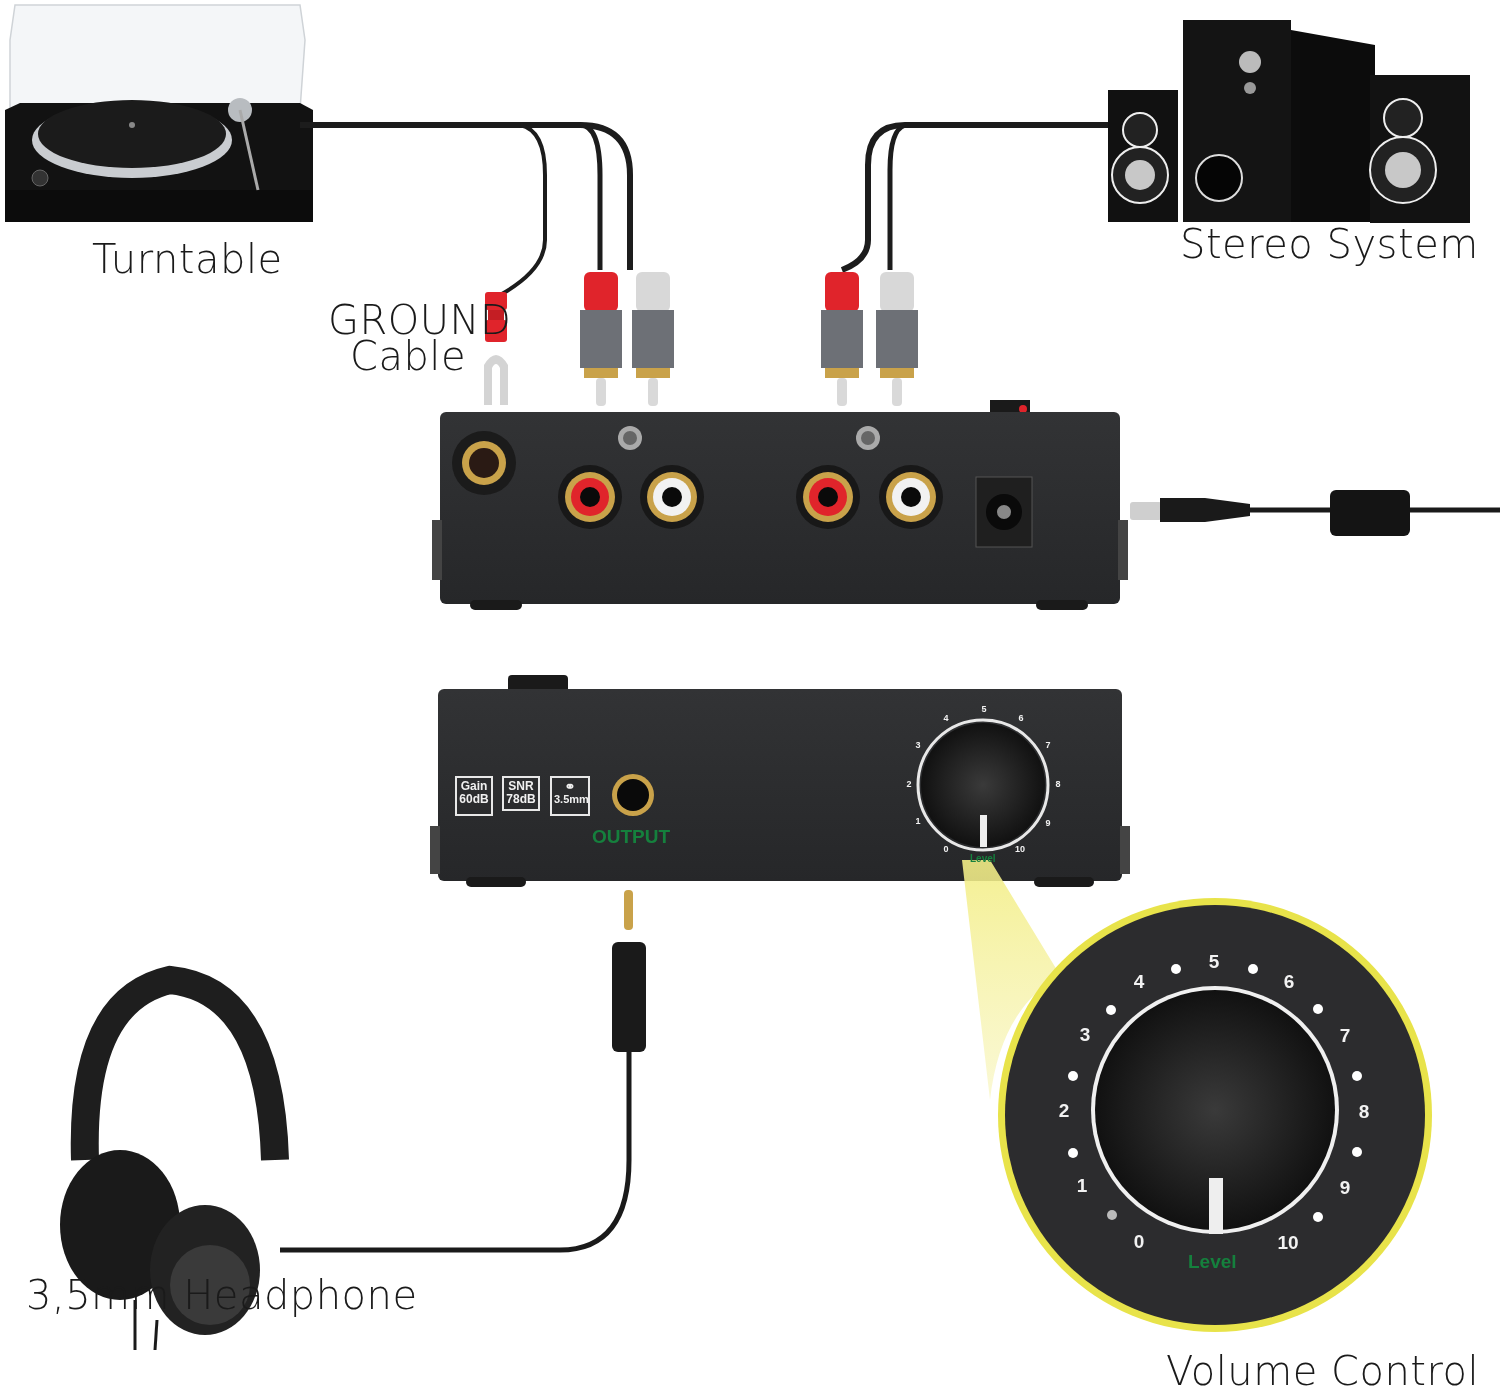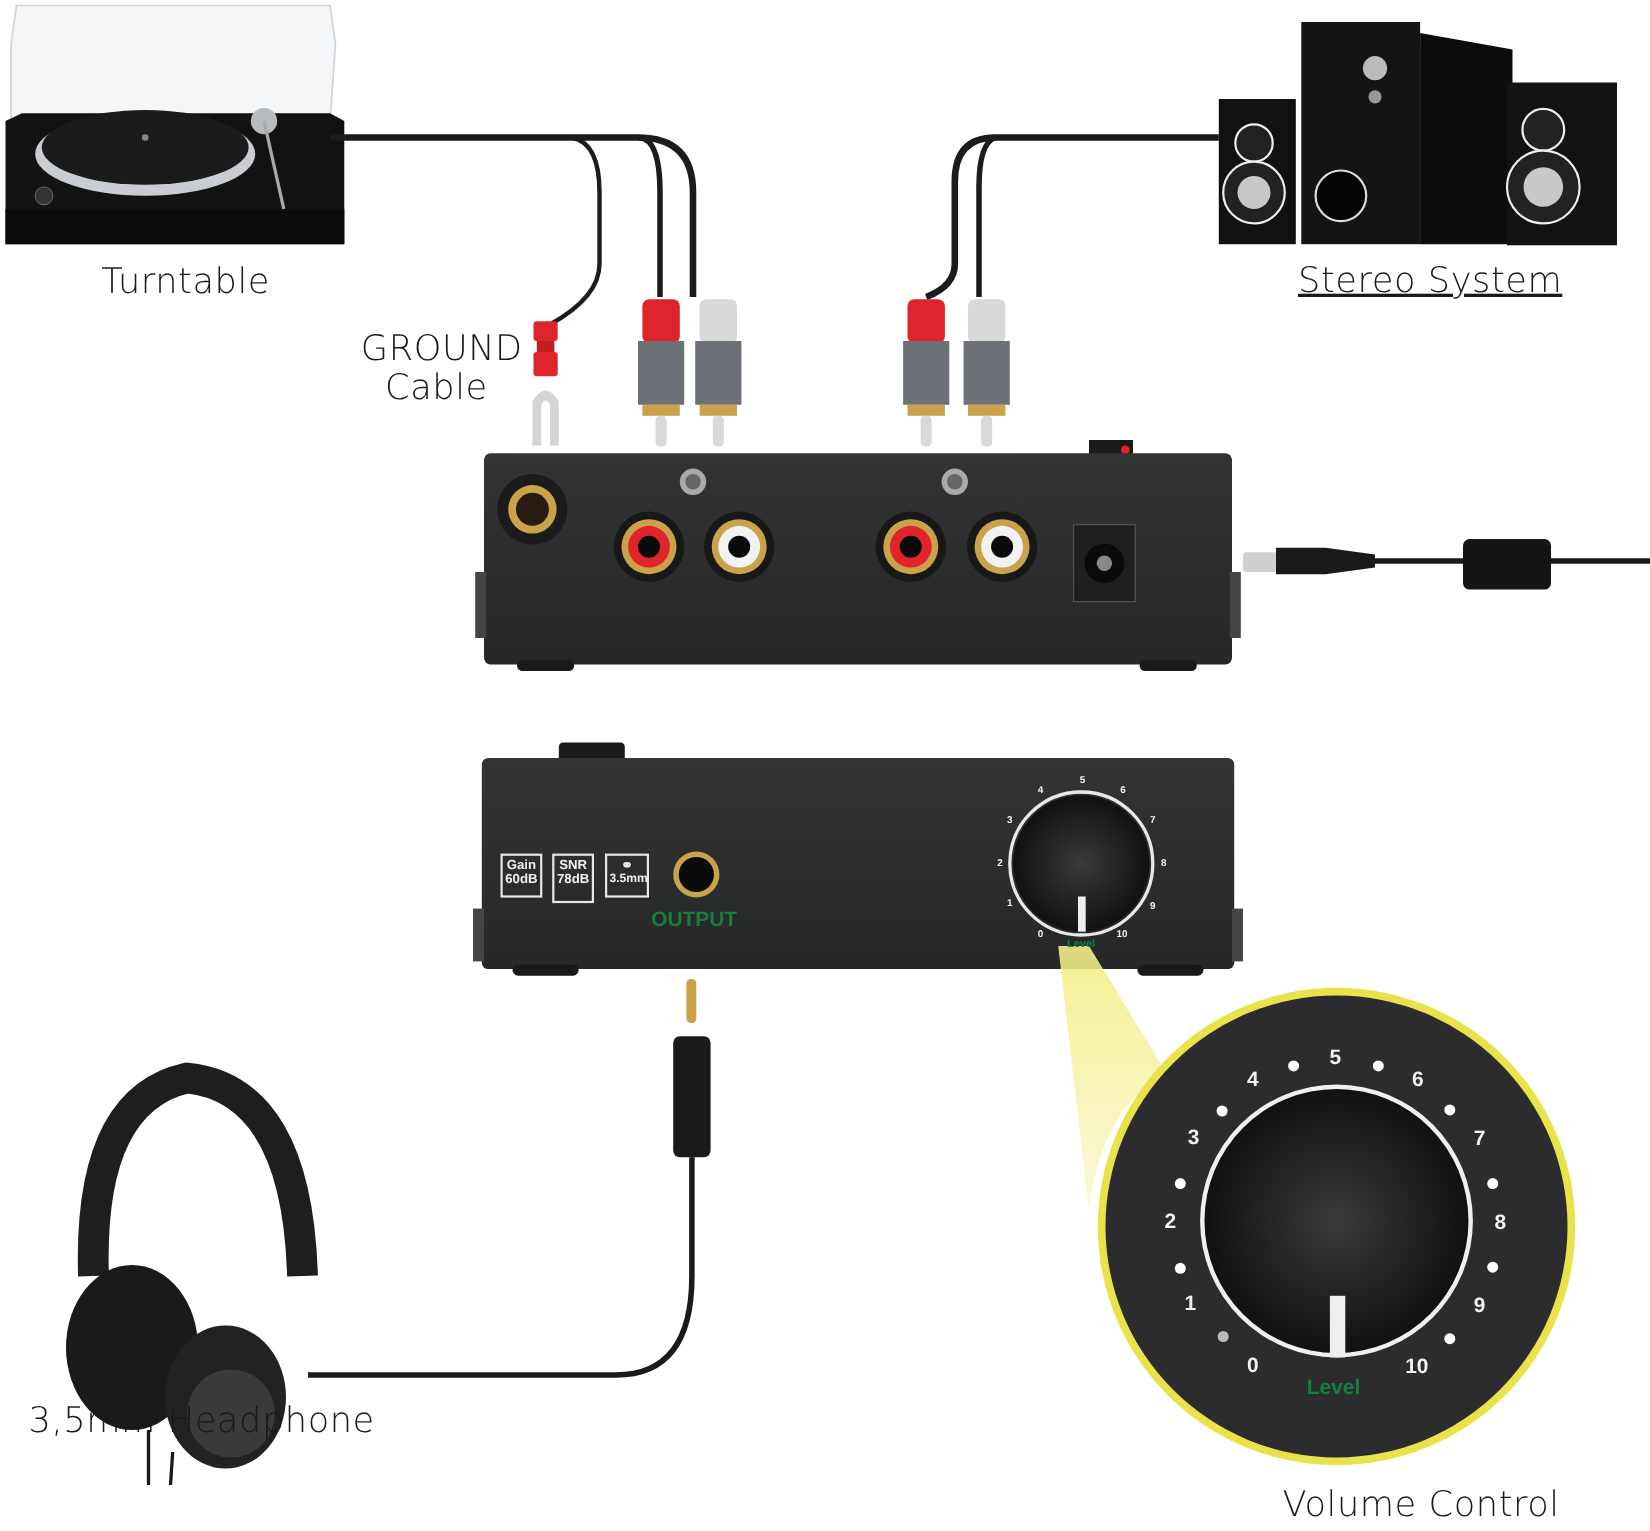--- a/index.html
+++ b/index.html
@@ -1,19 +1,19 @@
 <!DOCTYPE html>
 <html><head>
 <meta charset="utf-8">
 <style>
   html,body{margin:0;padding:0;background:#ffffff;}
   body{width:1500px;height:1392px;position:relative;overflow:hidden;font-family:"DejaVu Sans","Liberation Sans",sans-serif;}
   .abs{position:absolute;}
   .label{position:absolute;color:#1a1a1a;font-family:"DejaVu Sans","Liberation Sans",sans-serif;font-weight:300;white-space:nowrap;letter-spacing:0.5px;}
-  .label.lg{font-size:32px;}
+  .label.lg{font-size:40px;}
   svg{position:absolute;left:0;top:0;}
   .chip{position:absolute;border:2px solid #e8e8e8;color:#f0f0f0;font-family:"Liberation Sans",sans-serif;font-weight:bold;font-size:12px;line-height:13px;text-align:center;padding:2px 2px;box-sizing:border-box;}
   .boxtext{position:absolute;color:#15803d;font-family:"Liberation Sans",sans-serif;font-weight:bold;}
   .dialnum{position:absolute;color:#f2f2f2;font-family:"Liberation Sans",sans-serif;font-weight:bold;transform:translate(-50%,-50%);}
 </style>
 </head>
 <body>
 
 <svg width="1500" height="1392" viewBox="0 0 1500 1392">
   <defs>
@@ -194,31 +194,31 @@
   <g>
     <circle cx="1215" cy="1115" r="217" fill="#e8e34a"></circle>
     <circle cx="1215" cy="1115" r="210" fill="#2c2c2e"></circle>
     <circle cx="1215" cy="1110" r="124" fill="#f0f0f0"></circle>
     <circle cx="1215" cy="1110" r="120" fill="url(#knobG)"></circle>
     <rect x="1209" y="1178" width="14" height="56" fill="#eeeeee"></rect>
   </g>
 </svg>
 
 <div class="label lg" style="left:92px;top:236px;">Turntable</div>
-<div class="label lg" style="left:1180px;top:235px;text-decoration:underline;">Stereo System</div>
+<div class="label lg" style="left:1180px;top:221px;">Stereo System</div>
 <div class="label lg" style="left:328px;top:297px;">GROUND</div>
 <div class="label lg" style="left:350px;top:333px;">Cable</div>
 <div class="label lg" style="left:26px;top:1272px;">3,5mm Headphone</div>
 <div class="label lg" style="left:1166px;top:1348px;">Volume Control</div>
 
 <div class="chip" style="left:455px;top:776px;width:38px;height:40px;">
   <div>Gain</div>
   <div>60dB</div>
 </div>
-<div class="chip" style="left:502px;top:776px;width:38px;height:45px;">
+<div class="chip" style="left:502px;top:776px;width:38px;height:35px;">
   <div>SNR</div>
   <div>78dB</div>
 </div>
 <div class="chip" style="left:550px;top:776px;width:40px;height:40px;font-size:11px;">
   <div style="font-size:13px;line-height:13px;">⚭</div>
   <div>3.5mm</div>
 </div>
 <div class="boxtext" style="left:592px;top:826px;font-size:19px;">OUTPUT</div>
 <div class="boxtext" style="left:970px;top:853px;font-size:10px;">Level</div>
 

